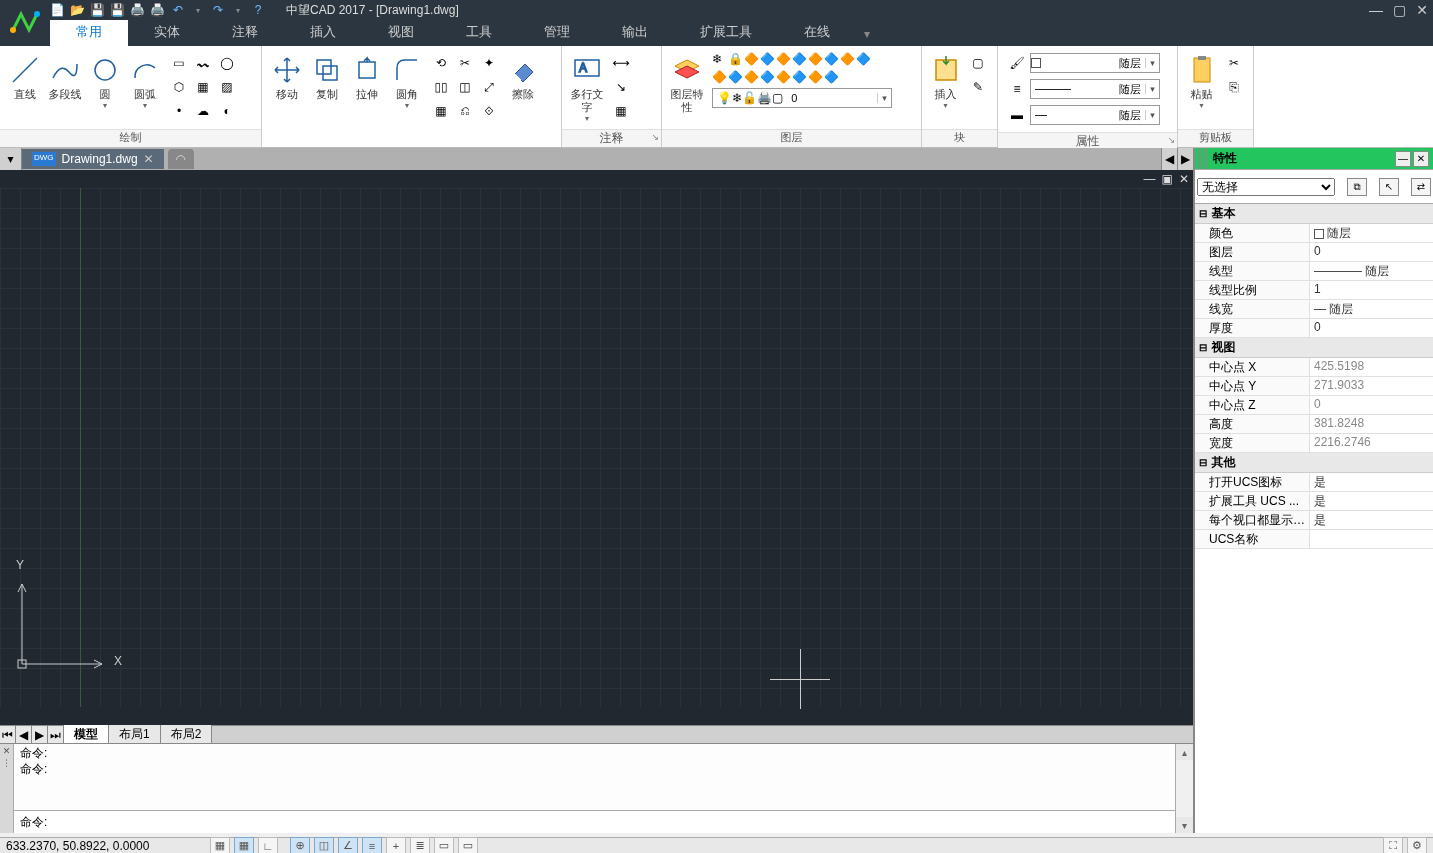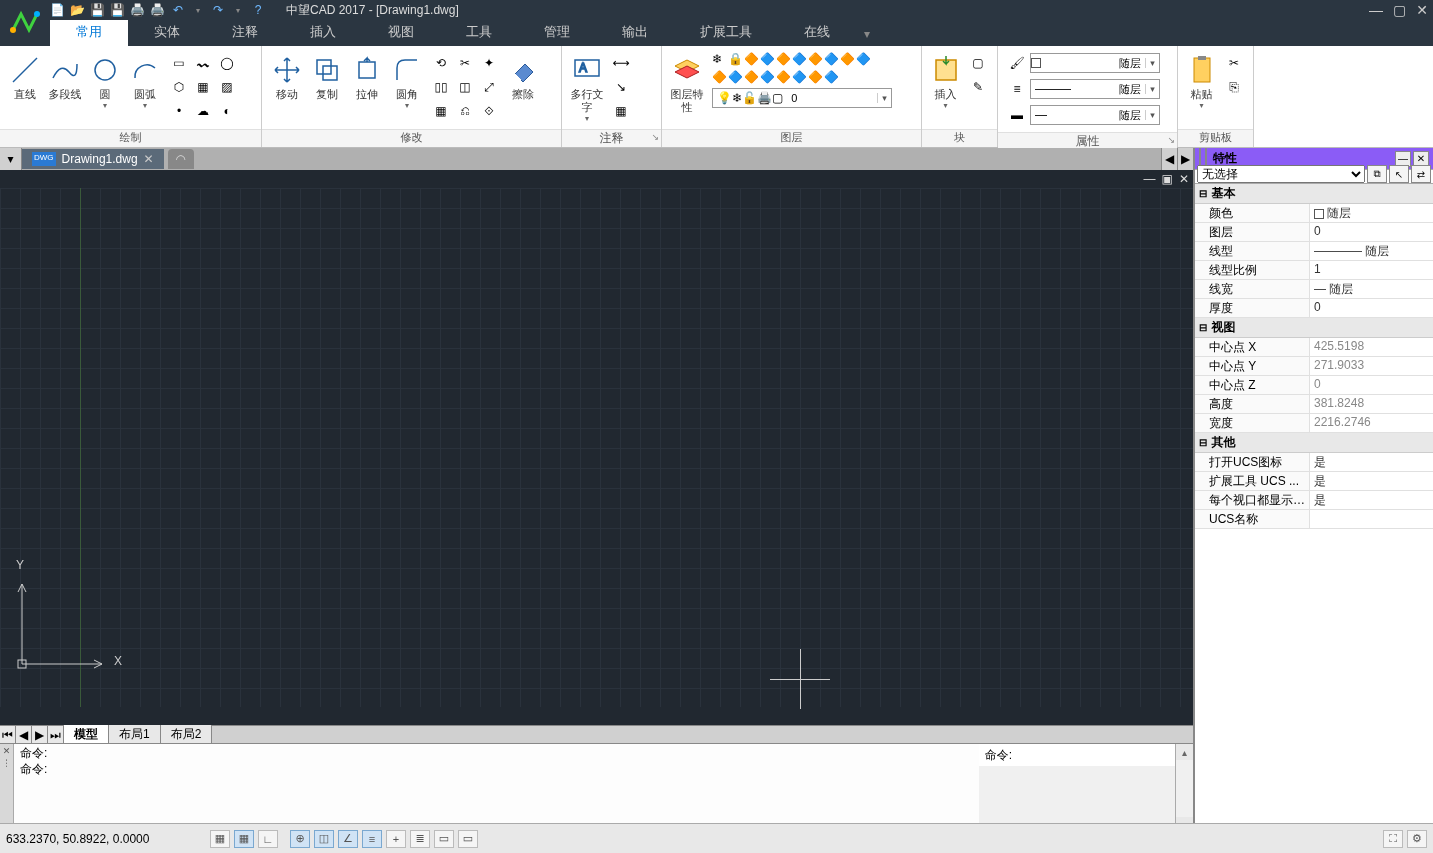--- a/index.html
+++ b/index.html
@@ -55,48 +55,48 @@
 .layouttabs { height: 18px; background: #d0d0d0; display: flex; align-items: center; font-size: 11px; border-top: 1px solid #888; }
 .layouttabs .nav { display: flex; }
 .layouttabs .nav span { width: 16px; height: 18px; border-right: 1px solid #888; display: flex; align-items: center; justify-content: center; cursor: pointer; background:#e8e8e8; }
 .layouttabs .lt { padding: 1px 10px; border-right: 1px solid #888; background: #e8e8e8; cursor: pointer; }
 .layouttabs .lt.active { background: #fff; font-weight: bold; }
 
 .cmdarea { height: 90px; display: flex; border-top: 1px solid #888; }
 .cmdarea .closebar { width: 14px; background: #d8d8d8; border-right: 1px solid #aaa; display:flex; flex-direction:column; align-items:center; gap:2px; padding-top:2px; }
 .cmdarea .closebar span { font-size: 9px; color:#555; cursor:pointer; }
 .cmdhist { flex: 1; background: #fdfdfd; padding: 2px 6px; font-family: "SimSun", monospace; font-size: 12px; line-height: 1.3; overflow-y: auto; border-bottom: 1px solid #aaa; }
-.cmdwrap { flex:1; display:flex; flex-direction:row; }
+.cmdwrap { flex:1; display:flex; flex-direction:column; }
 .cmdline { height: 22px; background: #fff; display: flex; align-items: center; padding: 0 6px; font-family: "SimSun", monospace; font-size: 12px; }
 .cmdline input { flex:1; border:none; outline:none; font-family:inherit; font-size:inherit; margin-left:4px; }
 .cmdscroll { width: 18px; background:#e8e8e8; border-left:1px solid #aaa; display:flex; flex-direction:column; }
 .cmdscroll span { flex:0 0 16px; display:flex; align-items:center; justify-content:center; font-size:10px; color:#666; cursor:pointer; }
 .cmdscroll .track { flex:1; background:#f0f0f0; }
 
 
 .proppanel { position: absolute; top: 148px; right: 0; width: 240px; bottom: 20px; background: #fff; border-left: 2px solid #888; display: flex; flex-direction: column; }
-.proppanel .titlebar2 { height: 22px; background: #8b5cf6; display: flex; align-items: center; padding: 0 4px; border-bottom: 1px solid #aaa; }
+.proppanel .titlebar2 { height: 22px; background: #22c55e; display: flex; align-items: center; padding: 0 4px; border-bottom: 1px solid #aaa; }
 .proppanel .titlebar2 .grip { width: 8px; height: 100%; border-left: 2px solid #888; border-right: 2px solid #888; margin-right: 6px; }
 .proppanel .titlebar2 .ttl { font-weight: bold; flex: 1; }
 .proppanel .titlebar2 .btns { display:flex; gap:2px; }
 .proppanel .titlebar2 .btns span { width:16px; height:16px; border:1px solid #888; background:#eee; display:flex; align-items:center; justify-content:center; font-size:10px; cursor:pointer; }
-.selrow { height: 14px; display: flex; align-items: flex-end; border-bottom: 1px solid #aaa; padding: 0 2px; gap:2px; }
+.selrow { height: 34px; display: flex; align-items: center; border-bottom: 1px solid #aaa; padding: 0 2px; gap:12px; }
 .selrow select { flex: 1; height: 18px; font-size: 12px; }
 .selrow .ibtn { width:20px; height:18px; border:1px solid #888; background:#f5f5f5; cursor:pointer; display:flex; align-items:center; justify-content:center; font-size:10px; }
 .propgrid { flex: 1; overflow-y: auto; }
 .propcat { background: #e8e8e8; font-weight: bold; padding: 1px 4px; border-bottom: 1px solid #ccc; display:flex; align-items:center; gap:4px; }
 .propcat .tw { font-size:10px; cursor:pointer; }
 .proprow { display: flex; border-bottom: 1px solid #e0e0e0; height: 19px; }
 .proprow .pname { width: 115px; padding: 1px 4px 1px 14px; background: #fafafa; border-right: 1px solid #e0e0e0; white-space: nowrap; overflow: hidden; text-overflow: ellipsis; }
 .proprow .pval { flex: 1; padding: 1px 4px; white-space: nowrap; overflow: hidden; color:#333; }
 .proprow .pval.ro { color: #888; }
 .swatch { display:inline-block; width:10px; height:10px; border:1px solid #555; vertical-align:middle; margin-right:3px; background:#fff; }
 
 
-.statusbar { position: absolute; bottom: 0; left: 0; right: 0; height: 30px; background: #e8e8e8; border-top: 1px solid #aaa; display: flex; align-items: center; padding: 0 6px; font-size: 11px; gap: 4px; }
+.statusbar { position: absolute; bottom: 0; left: 0; right: 0; height: 16px; background: #e8e8e8; border-top: 1px solid #aaa; display: flex; align-items: center; padding: 0 6px; font-size: 11px; gap: 4px; }
 .statusbar .coord { min-width: 200px; }
 .statusbar .sbbtn { width: 20px; height: 18px; border: 1px solid #bbb; background: #f5f5f5; display: flex; align-items: center; justify-content: center; cursor: pointer; font-size: 11px; color:#555; }
 .statusbar .sbbtn.on { background: #d0e3f5; border-color:#7aa8d0; }
 .statusbar .sep { width:4px; }
 .statusbar .right { margin-left:auto; display:flex; gap:4px; }
 
 
 .svgicon { stroke: #2060a0; stroke-width: 1.5; fill: none; }
 
 
@@ -249,21 +249,20 @@
           </div>
       </div>
       <div class="bigbtn">
           <svg class="icon" viewBox="0 0 32 32">
             <path d="M8 20 L18 10 L26 18 L16 28 Z" fill="#5b8bd0" stroke="#2a5a9a"></path>
             <path d="M8 20 L14 26" stroke="#fff"></path>
           </svg>
           <span class="text">擦除</span>
         </div>
     </div>
-    <div class="label">修改</div>
   </div>
 
   <div class="ribbon-group" style="width:100px">
     <div class="tools">
       <div class="bigbtn">
           <svg class="icon svgicon" viewBox="0 0 32 32">
             <rect x="4" y="6" width="24" height="16"></rect>
             <text x="8" y="18" font-size="10" fill="#2060a0">A</text>
           </svg>
           <span class="text">多行文字</span>

